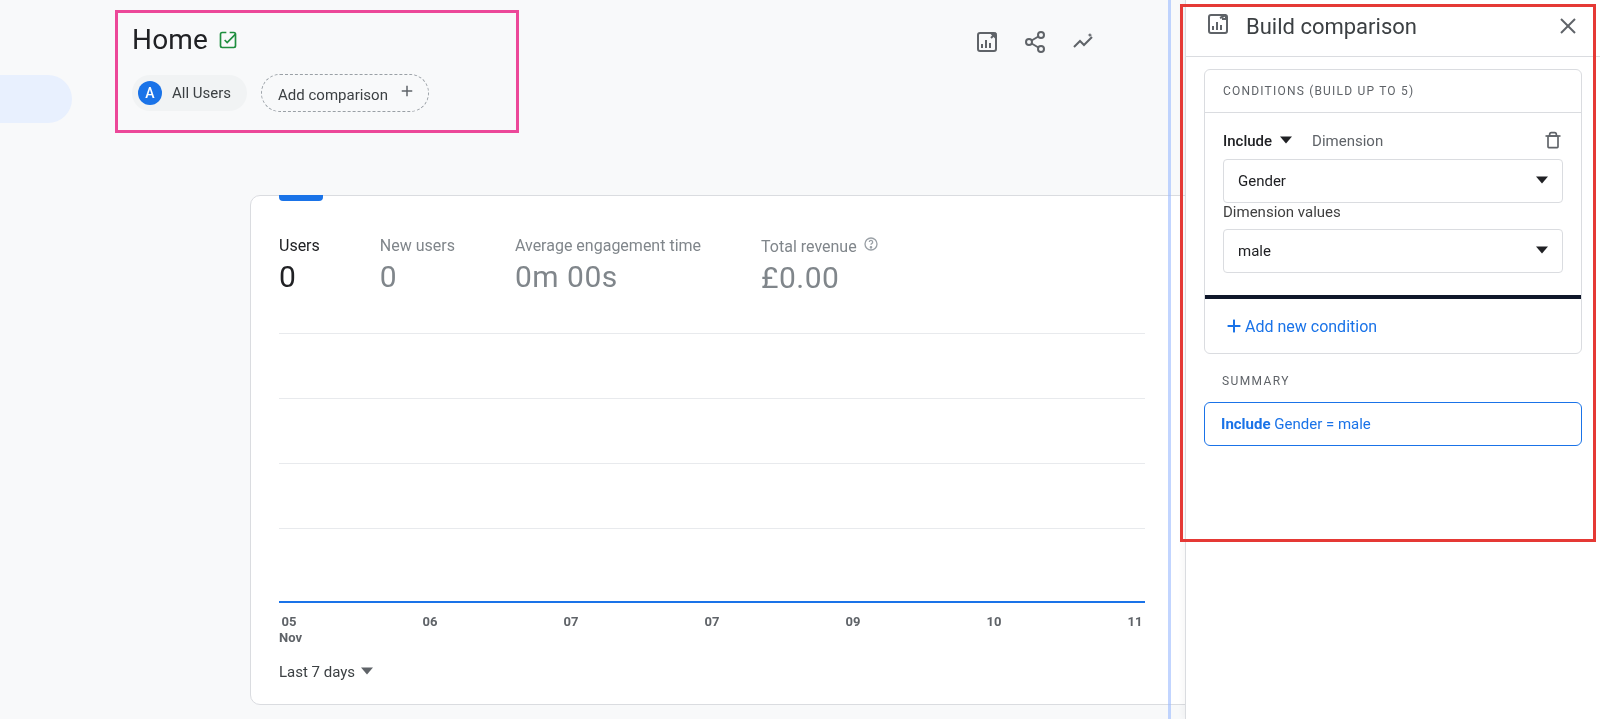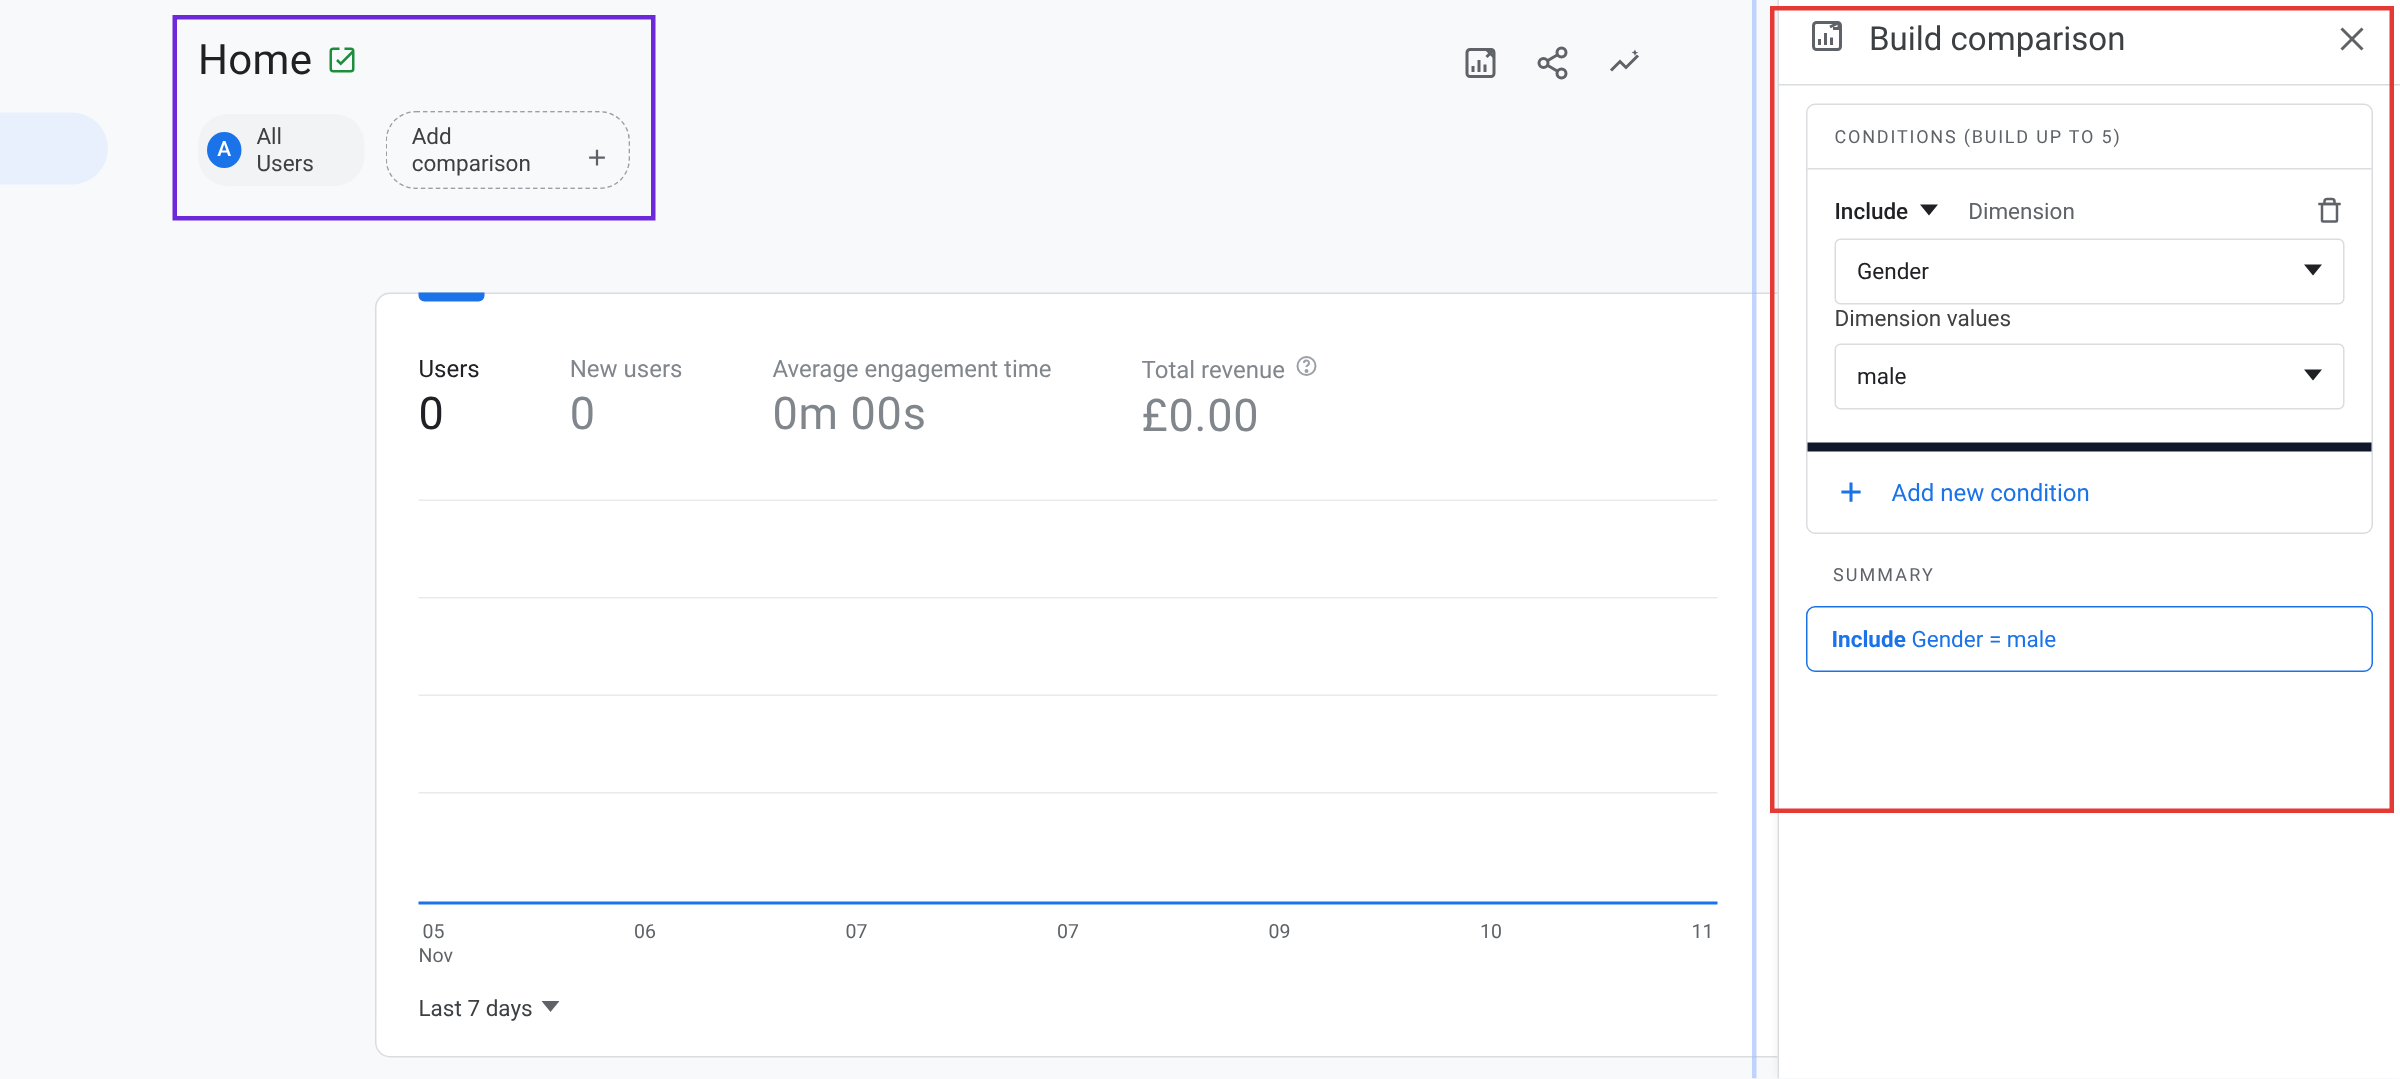--- a/index.html
+++ b/index.html
@@ -13,23 +13,23 @@
     border-radius: 0 24px 24px 0;
   }
 
   .main-area {
     position: absolute;
     left: 115px; top: 10px;
     width: 1040px;
   }
 
   .hdr-box {
-    border: 3px solid #6d28d9;
+    border: 3px solid #ec4899;
     padding: 10px 14px 18px 14px;
-    width: 322px;
+    width: 404px;
   }
   .page-title-row { display: flex; align-items: center; gap: 10px; margin-bottom: 18px; }
   .page-title { font-size: 28px; font-weight: 400; color: #202124; letter-spacing: .2px; }
   .verify-icon { color: #1e8e3e; display:flex; }
   .verify-icon svg { width: 20px; height: 20px; }
 
   .chip-row { display: flex; align-items: center; gap: 14px; }
   .chip-all {
     display: inline-flex; align-items: center; gap: 10px;
     background: #f1f3f4; border-radius: 20px; padding: 6px 16px 6px 6px;
@@ -75,21 +75,21 @@
     border-radius: 0 0 4px 4px;
   }
   .metrics-row { display: flex; gap: 60px; margin-top: 16px; }
   .metric { }
   .metric.active .m-label { color: #202124; }
   .m-label { font-size: 16px; color: #80868b; display:flex; align-items:center; gap:6px; }
   .m-value { font-size: 30px; color: #80868b; font-weight: 400; margin-top: 4px; letter-spacing: .5px; }
   .metric.active .m-value { color: #202124; }
   .help-icon svg { width:16px; height:16px; color:#9aa0a6; }
 
-  .chart-zone { margin-top: 28px; height: 300px; position: relative; }
+  .chart-zone { margin-top: 28px; height: 300px; position: relative; font-weight: bold; }
   .gridline { position:absolute; left:0; right:60px; height:1px; background:#e8eaed; }
   .axis-line { position:absolute; left:0; right:60px; height:2px; background:#1a73e8; bottom:20px; }
   .x-ticks { position:absolute; left:0; right:60px; bottom:-6px; display:flex; justify-content:space-between; font-size:13px; color:#5f6368; }
   .x-tick { text-align:center; width:20px; }
   .x-month { position:absolute; left:0; bottom:-22px; font-size:13px; color:#5f6368; }
 
   .date-picker {
     margin-top: 40px;
     display:inline-flex; align-items:center; gap:6px;
     font-size:15px; color:#3c4043; cursor:pointer;
@@ -139,23 +139,23 @@
     margin-top:8px;
     border:1px solid #dadce0; border-radius:4px;
     padding:12px 14px;
     display:flex; align-items:center; justify-content:space-between;
     font-size:15px; color:#202124; cursor:pointer;
   }
   .drop .arrow svg { width:12px; height:12px; }
   .sub-label { font-size:15px; color:#404040; }
 
   .add-cond {
-    border-top:6px solid #0f172a;
+    border-top:4px solid #0f172a;
     padding:16px 18px;
-    display:flex; align-items:center; gap:16px;
+    display:flex; align-items:center; 
     color:#1a73e8; font-size:16px; cursor:pointer;
   }
   .add-cond svg { width:22px; height:22px; }
 
   .summary-hdr {
     margin-top:20px; padding:0 6px;
     font-size:12px; letter-spacing:1.4px; color:#5f6368;margin-left:12px;
   }
   .summary-chip {
     margin-top:14px;

